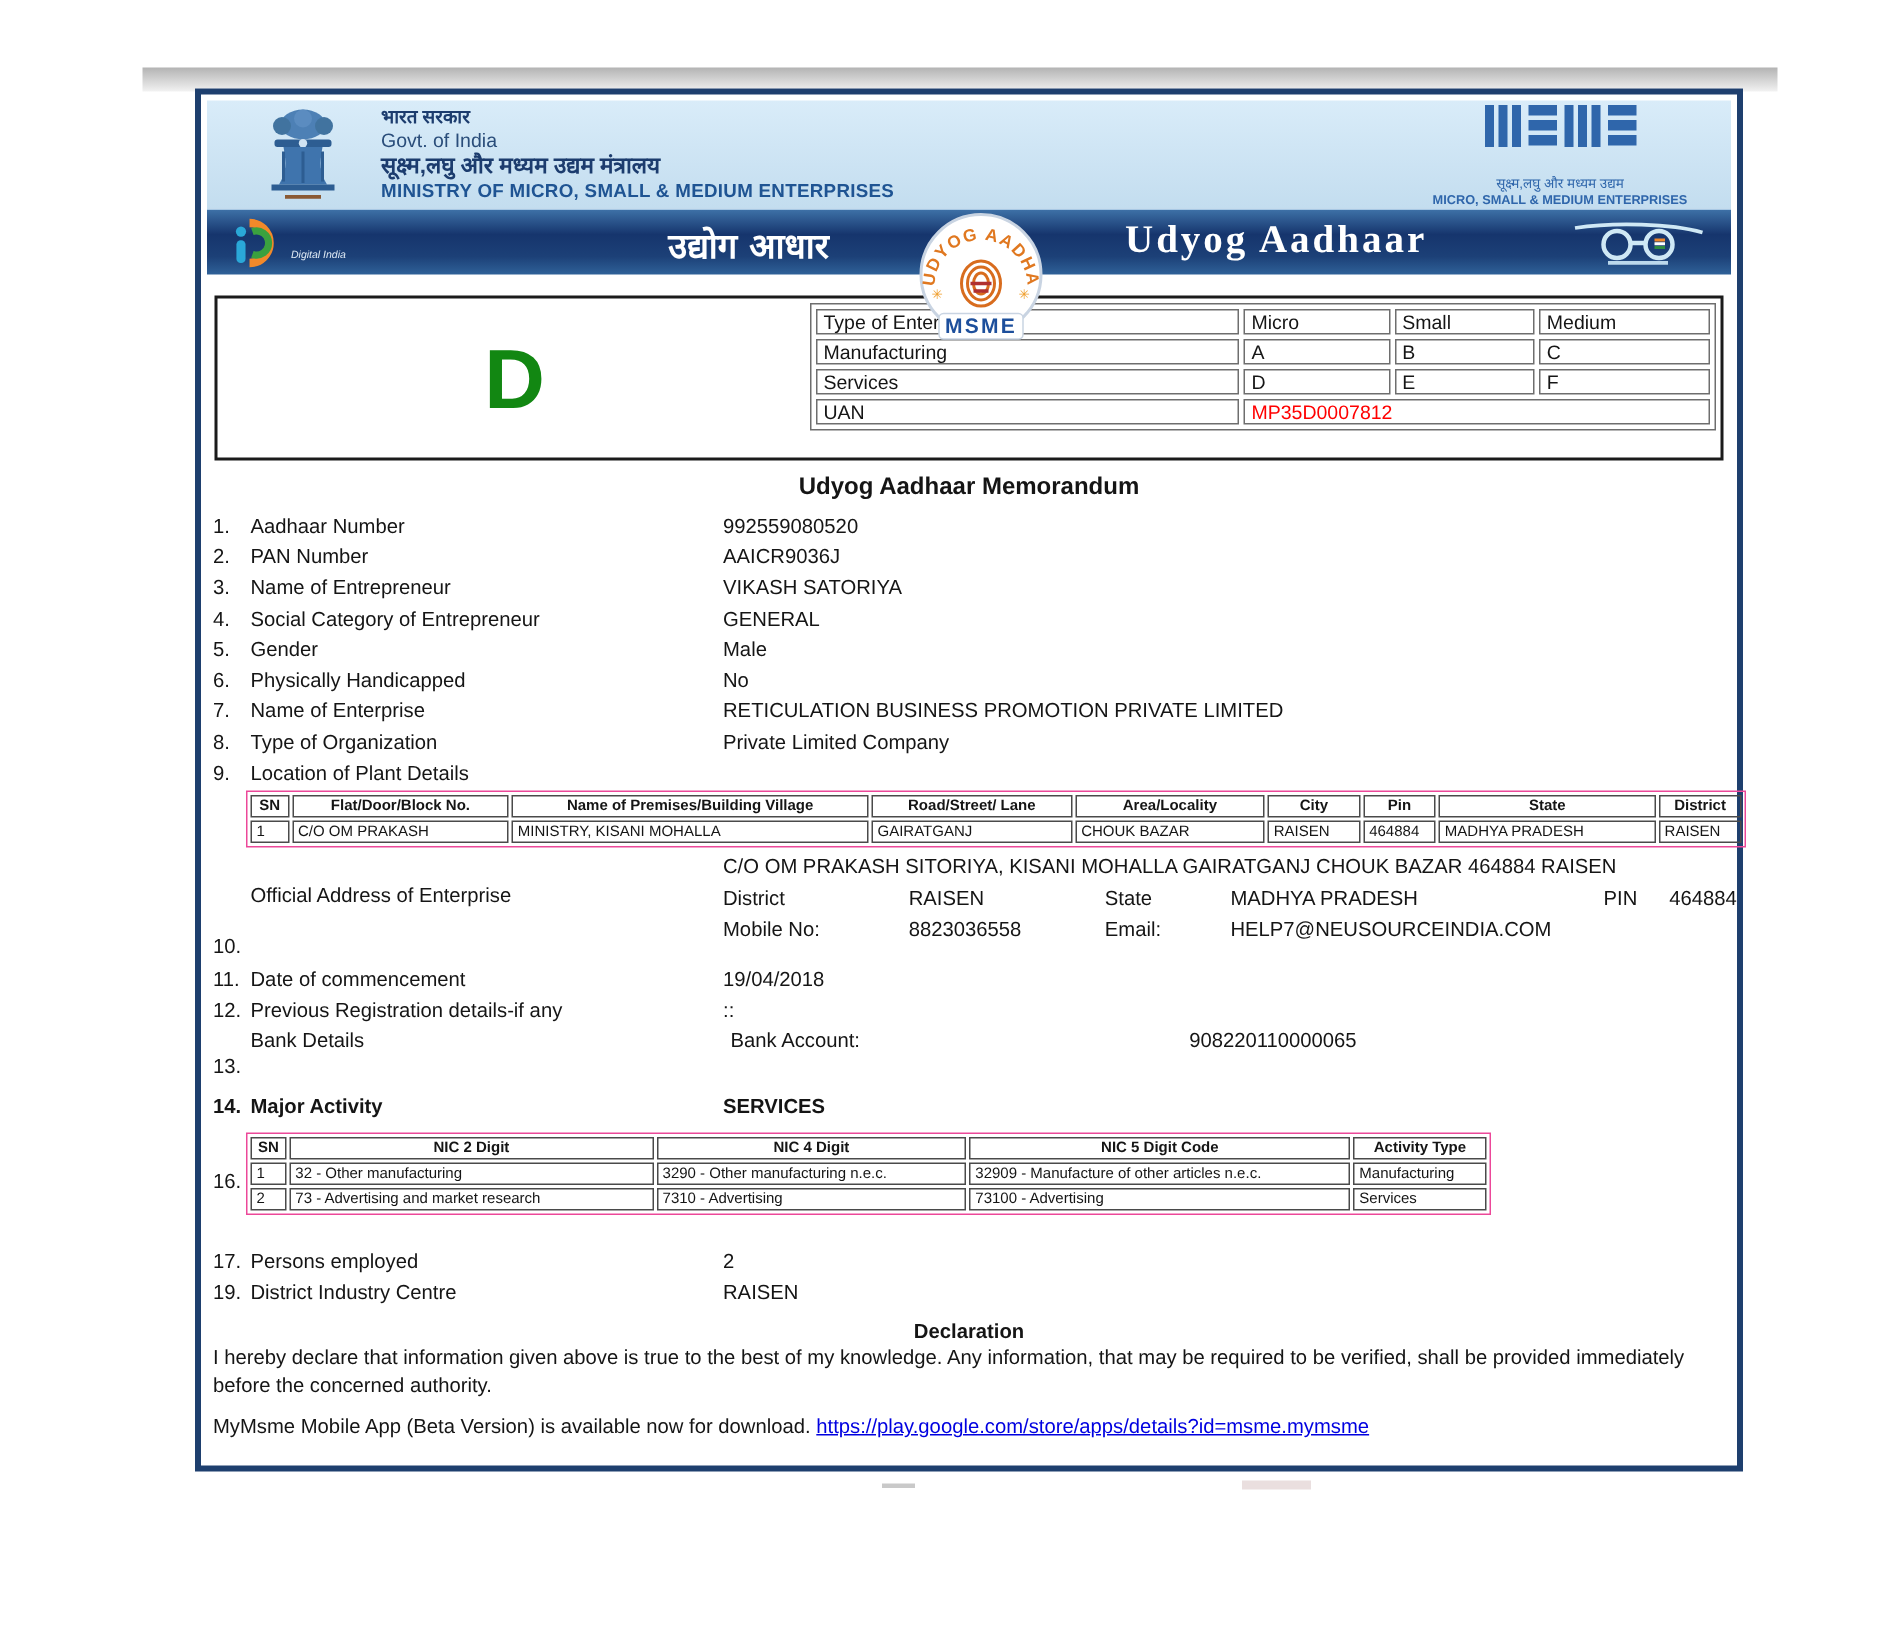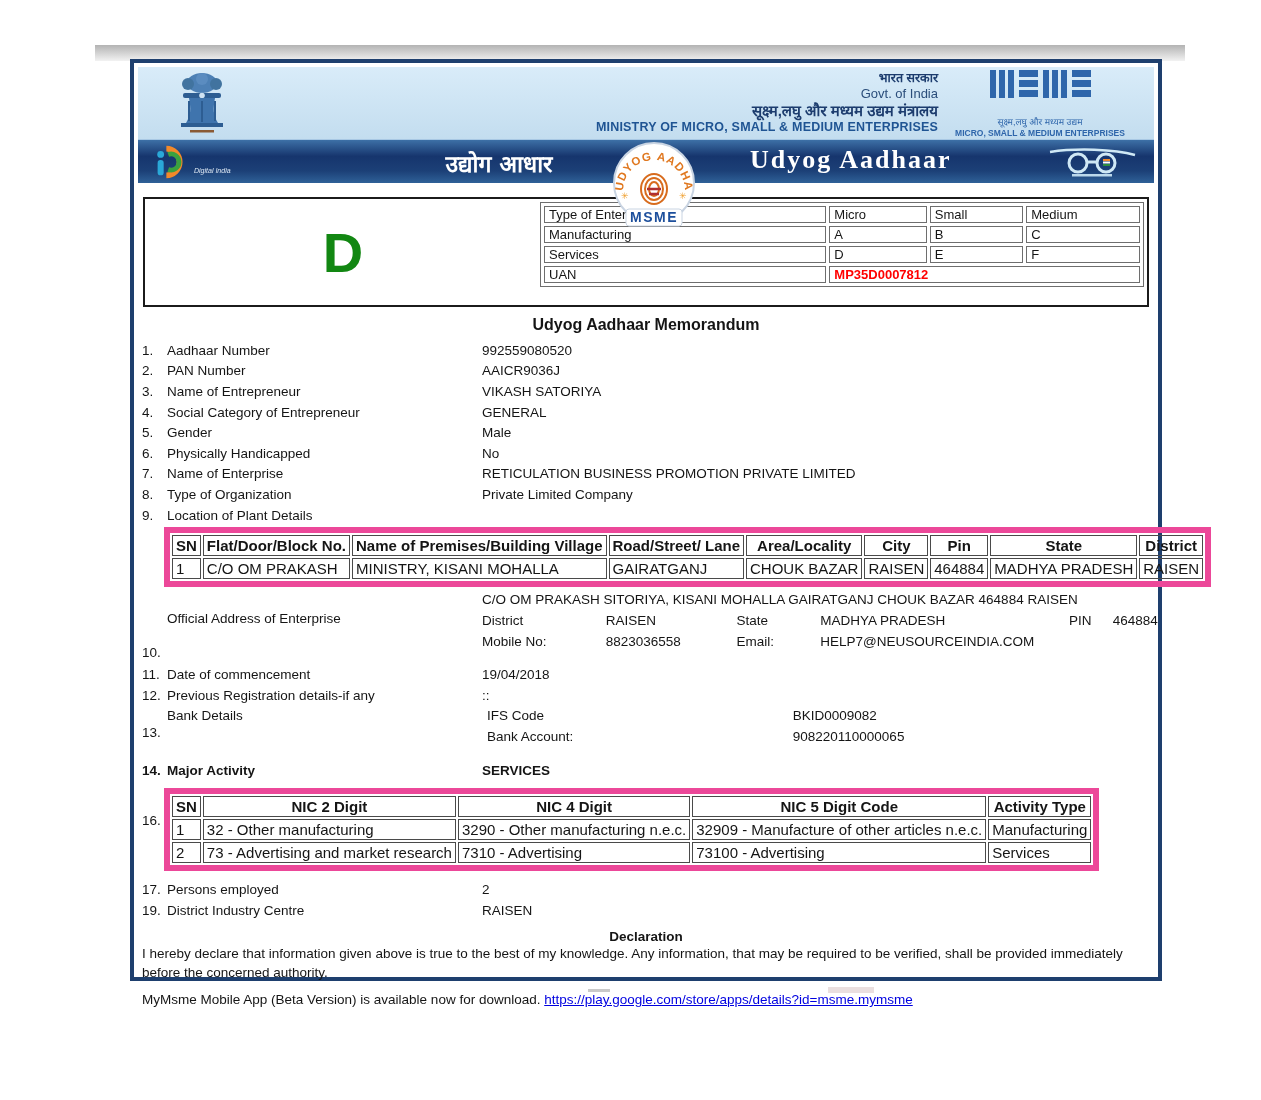--- a/index.html
+++ b/index.html
@@ -10,21 +10,21 @@
   }
   .top-shade { position:absolute; left:95px; top:45px; width:1090px; height:16px;
     background:linear-gradient(#b3b3b3,#f2f2f2); }
   .doc { position:absolute; left:130px; top:59px; width:1032px; height:922px;
     border:4px solid #1e3f6e; background:#fff; }
 
   
   .header { margin:4px 4px 0; height:72px; background:linear-gradient(#d9ecf9,#c3ddef);
     display:flex; align-items:center; padding:2px 12px; }
   .emblem-wrap { width:104px; display:flex; justify-content:center; }
-  .head-center { flex:1; text-align:right; line-height:1.22; }
+  .head-center { flex:1; text-align:left; line-height:1.22; }
   .hc1 { font-size:12.5px; font-weight:bold; color:#1c3c6e; }
   .hc2 { font-size:13px; color:#2a4d7a; }
   .hc3 { font-size:15px; font-weight:bold; color:#1c3c6e; }
   .hc4 { font-size:12.5px; font-weight:bold; color:#1f5493; letter-spacing:.2px; }
   .msme-logo { width:204px; text-align:center; }
   .msme-bars { display:flex; justify-content:center; align-items:center; gap:5px; height:30px; }
   .vbars { display:flex; gap:3px; } .vbar { width:6px; height:28px; background:#2f66ab; }
   .hbars { display:flex; flex-direction:column; gap:3px; } .hbar { width:19px; height:7px; background:#2f66ab; }
   .msme-hindi { font-size:9px; color:#2f66ab; margin-top:16px; white-space:nowrap; }
   .msme-eng { font-size:8.5px; color:#2f66ab; font-weight:bold; white-space:nowrap; }
@@ -42,30 +42,30 @@
     font-size:26px; font-family:"Liberation Serif","DejaVu Serif",serif; letter-spacing:2px; }
   .glasses { position:absolute; right:16px; top:7px; }
 
   
   .ent-box { margin:14px 9px 0; border:2px solid #1b1b1b; display:flex; height:110px; padding:2px; }
   .ent-letter { flex:1; display:flex; align-items:center; justify-content:center;
     color:#128712; font-size:56px; font-weight:bold; }
   .ent-table-wrap { width:606px; padding:1px; }
   table.ent { border-collapse:separate; border-spacing:3px; width:604px; border:1px solid #6e6e6e; }
   table.ent td { border:1px solid #6e6e6e; height:17px; font-size:13px; padding:0 4px; background:#fff; }
-  .uan-red { color:#f00; font-weight:bold; }
+  .uan-red { color:#f00; font-weight:normal; }
 
   
   .title { text-align:center; font-weight:bold; font-size:16px; margin:9px 0 6px; }
   .frow { display:flex; margin-left:8px; height:20.6px; align-items:center; font-size:13.5px; }
   .fno { width:25px; flex:none; }
   .flabel { width:315px; flex:none; }
   .fvalue { flex:1; }
 
-  table.grid { border-collapse:separate; border-spacing:2px; border:6px solid #ec4899; font-size:15px; }
+  table.grid { border-collapse:separate; border-spacing:2px; border:1px solid #ec4899; font-size:10px; }
   table.grid th { border:1px solid #4a4a4a; font-weight:bold; padding:1px 3px; text-align:center; white-space:nowrap; }
   table.grid td { border:1px solid #4a4a4a; padding:1px 3px; white-space:nowrap; }
   .ptable { margin:2px 0 0 30px; width:1000px; }
 
   .addr-block { display:flex; margin:5px 0 0 8px; font-size:13.5px; }
   .addr-left { width:340px; flex:none; }
   .addr-label { padding-left:25px; height:20px;margin-top:19px; }
   .addr-no { margin-top:14px; }
   .addr-right { flex:1; }
   .addr-line { height:21px; }
@@ -79,21 +79,21 @@
   .bank-left { width:340px; flex:none; }
   .bank-label { padding-left:25px; height:17px; }
   .bank-right { flex:1; padding-left:5px; }
   .bank-line { height:21.5px; }
   .bank-l { display:inline-block; width:302px; }
 
   .nic-block { display:flex; margin:7px 0 0 8px; }
   .nic-no { width:22px; flex:none; padding-top:25px; font-size:13.5px; }
   .nic-table { width:830px; }
   .m-top10 { margin-top:10px;font-weight:bold; }
-  .m-top6 { margin-top:8px; }
+  .m-top6 { margin-top:20px; }
 
   .decl { margin:9px 8px 0; font-size:13.5px; }
   .decl-h { font-weight:bold;text-align:center; }
   .decl-text { line-height:1.4; margin-top:1px; }
   .decl-app { margin-top:9px; }
   a.decl-link { color:#0000e0; text-decoration:underline; }
 
   .dash1 { position:absolute; left:588px; top:989px; width:22px; height:3px; background:#c9c9c9; }
   .dash2 { position:absolute; left:828px; top:987px; width:46px; height:6px; background:#eadfdf; }
 </style>
@@ -361,24 +361,20 @@
     <span class="fvalue">::</span>
   </div>
 
   <div class="bank-block">
     <div class="bank-left">
       <div class="bank-label">Bank Details</div>
       <div>13.</div>
     </div>
     <div class="bank-right">
       <div class="bank-line">
-        <span class="bank-l">IFS Code</span>
-        <span>BKID0009082</span>
-      </div>
-      <div class="bank-line">
         <span class="bank-l">Bank Account:</span>
         <span>908220110000065</span>
       </div>
     </div>
   </div>
 
   <div class="frow m-top10">
     <span class="fno">14.</span>
     <span class="flabel">Major Activity</span>
     <span class="fvalue">SERVICES</span>

